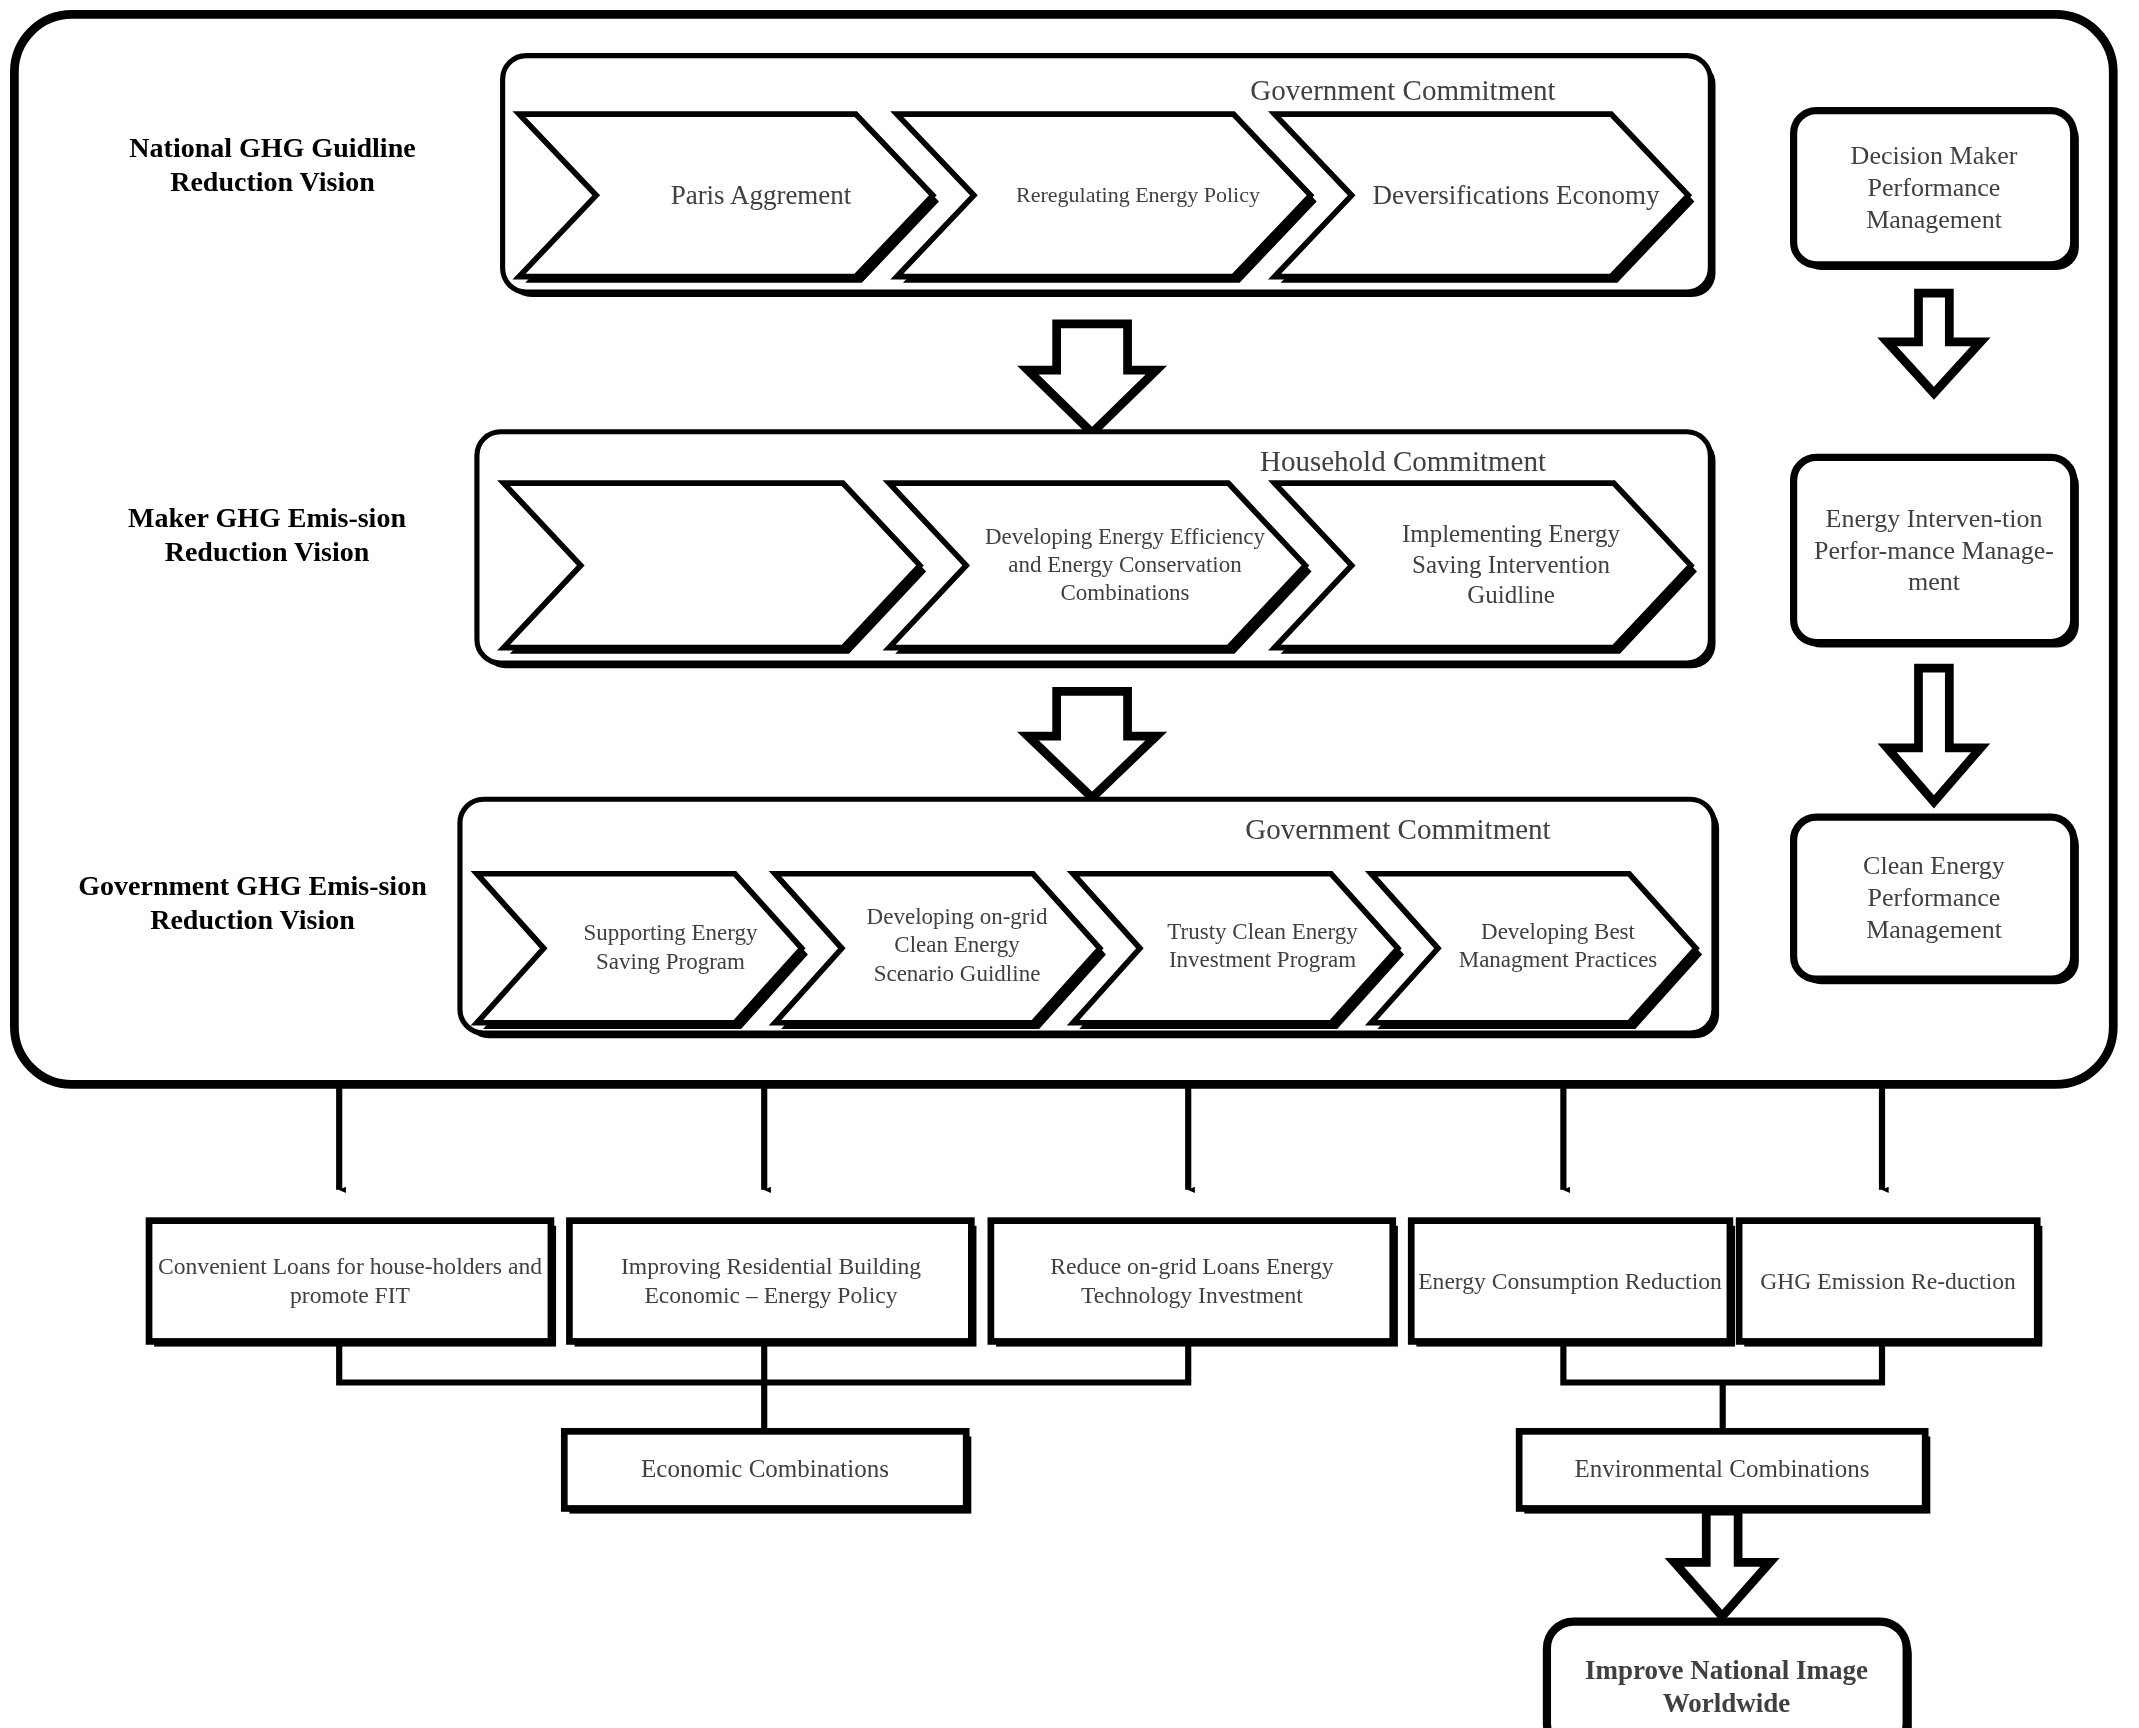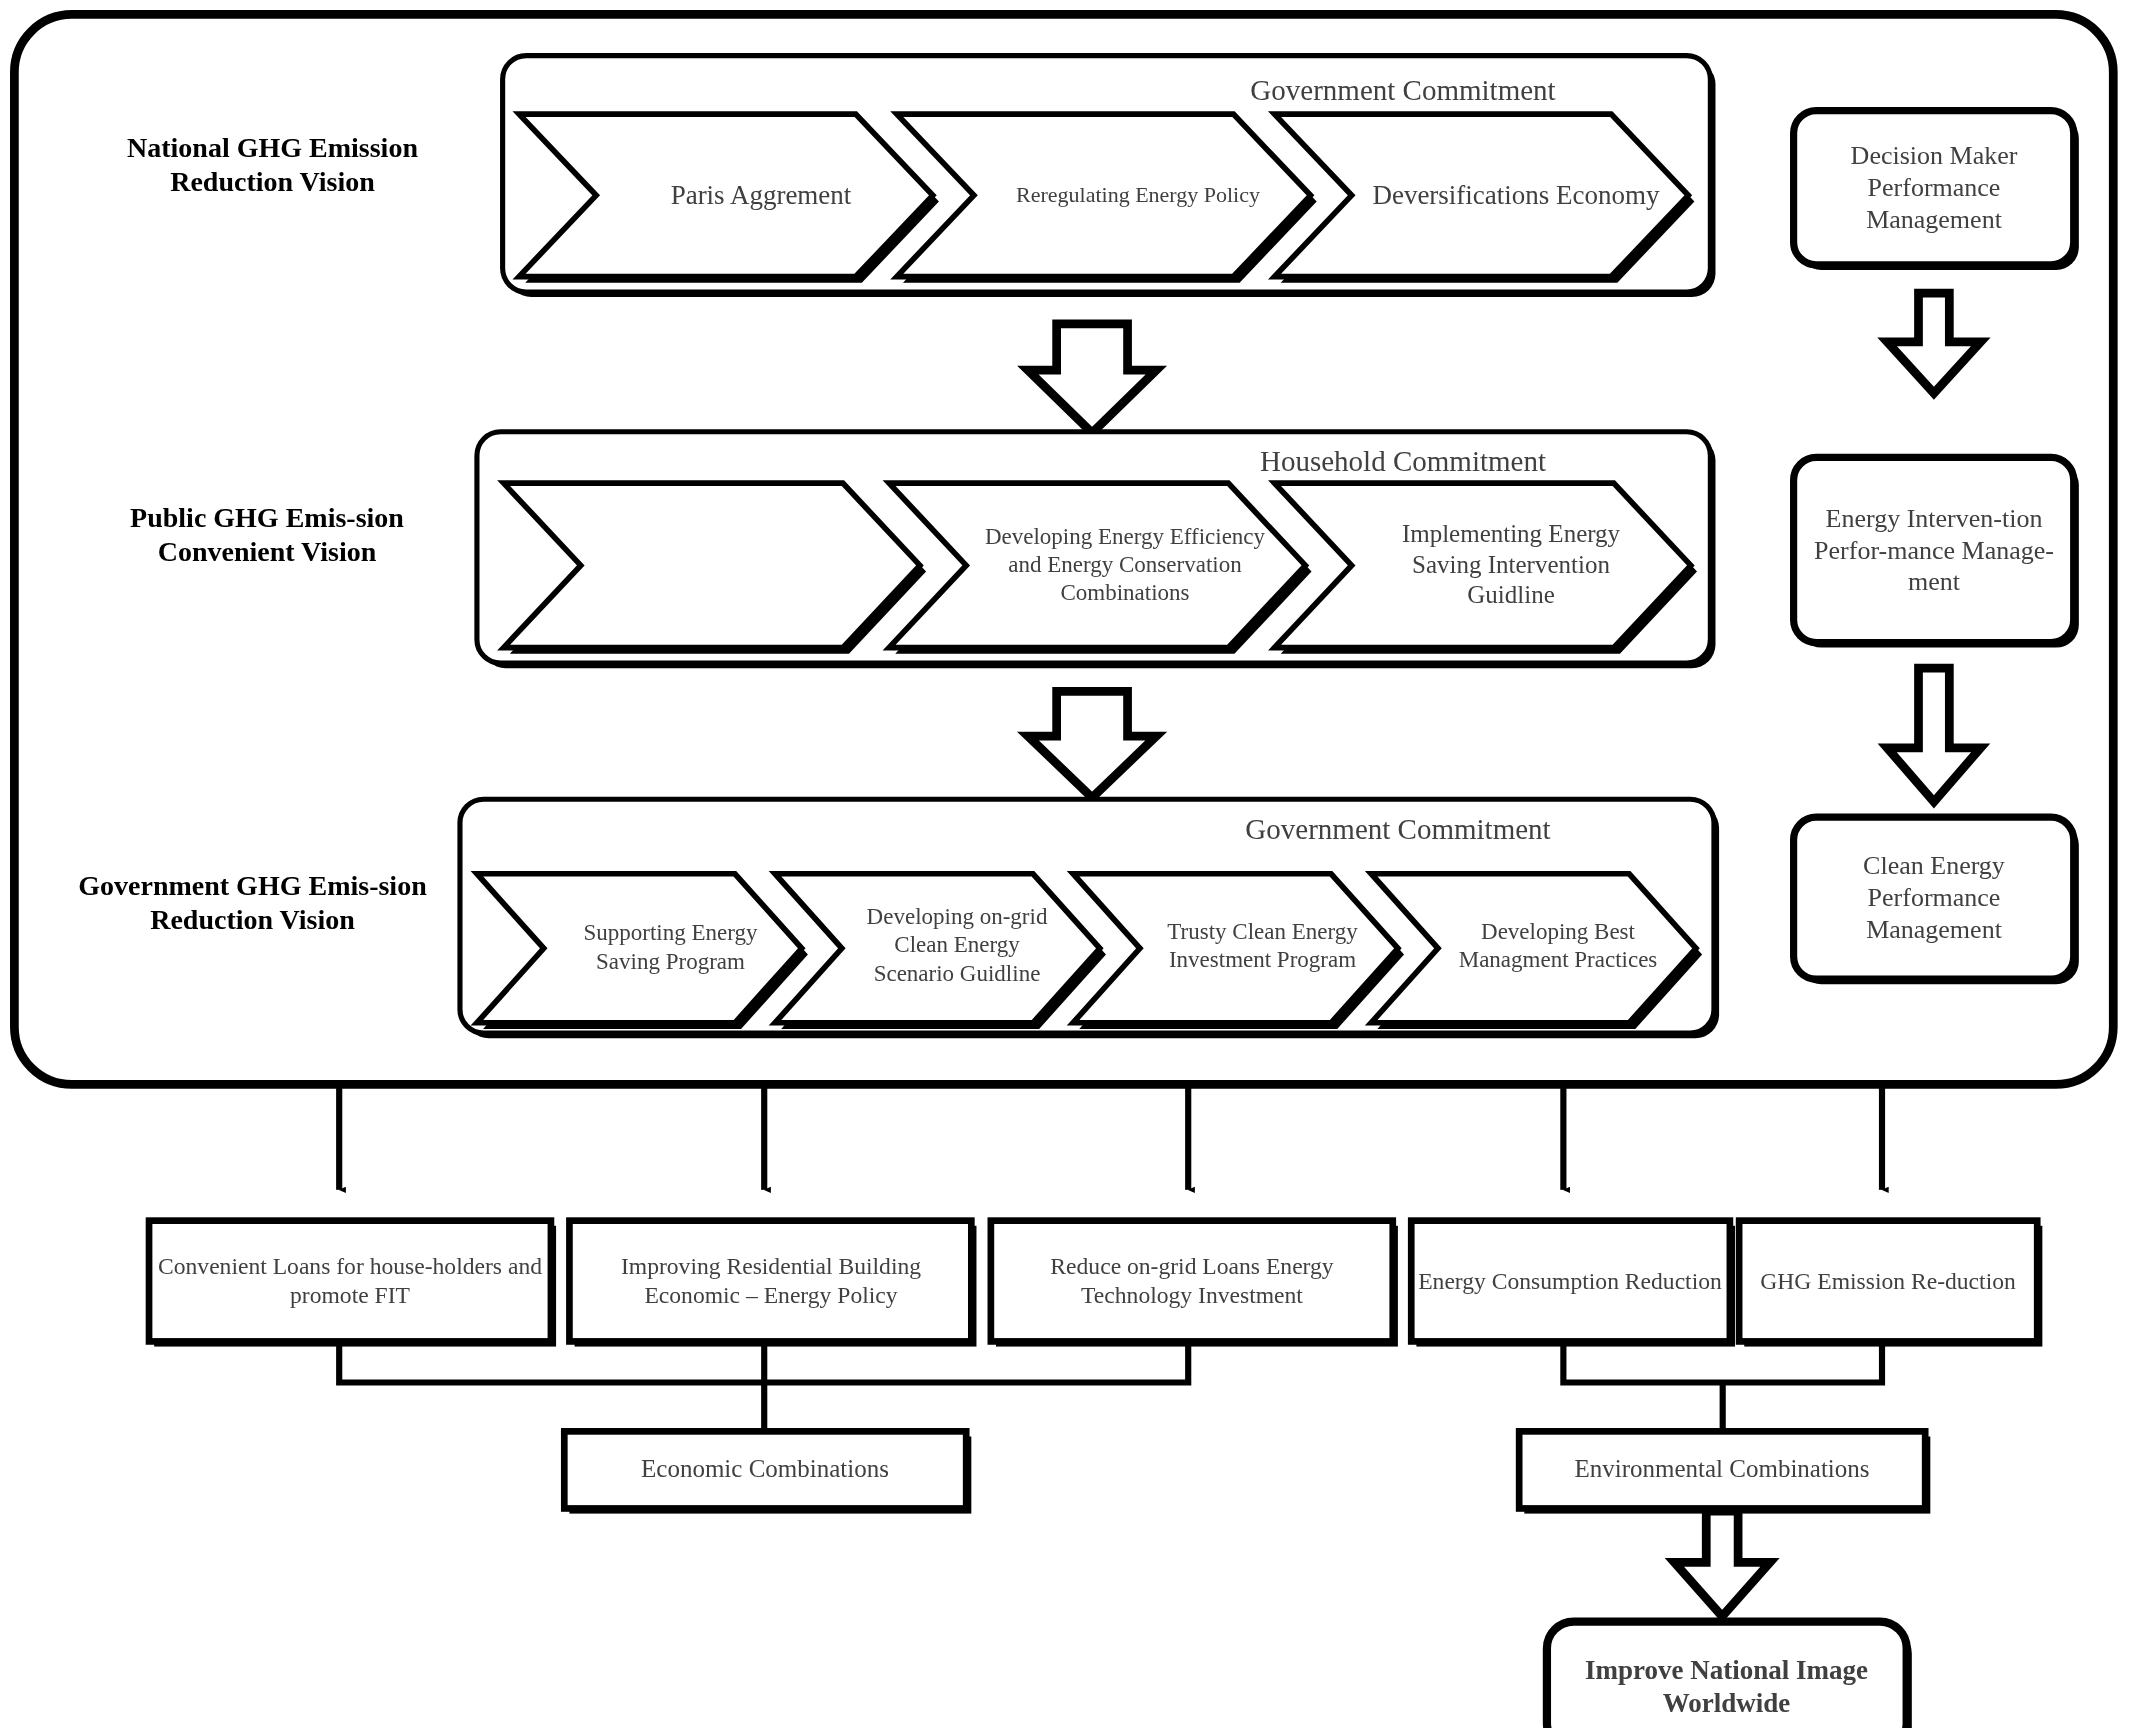--- a/index.html
+++ b/index.html
@@ -115,22 +115,22 @@
 
   <rect x="2966" y="2795" width="790" height="150" fill="#000"></rect>
   <rect x="2956" y="2785" width="790" height="150" fill="#fff" stroke="#000" stroke-width="13"></rect>
 
   <path d="M3320,2940 L3320,3040 L3258,3040 L3351,3145 L3444,3040 L3382,3040 L3382,2940 Z" fill="#fff" stroke="#000" stroke-width="17"></path>
 
   <rect x="3020" y="3165" width="700" height="250" rx="52" ry="52" fill="#000"></rect>
   <rect x="3010" y="3155" width="700" height="250" rx="52" ry="52" fill="#fff" stroke="#000" stroke-width="16"></rect>
 </svg>
 
-<div class="lbl" style="left:98px;top:131px;width:349px;font-size:28px;">National GHG Emission Reduction Vision</div>
-<div class="lbl" style="left:87px;top:501px;width:360px;font-size:28px;">Public GHG Emis-sion Convenient Vision</div>
+<div class="lbl" style="left:98px;top:131px;width:349px;font-size:28px;">National GHG Guidline Reduction Vision</div>
+<div class="lbl" style="left:87px;top:501px;width:360px;font-size:28px;">Maker GHG Emis-sion Reduction Vision</div>
 <div class="lbl" style="left:57px;top:869px;width:391px;font-size:28px;">Government GHG Emis-sion Reduction Vision</div>
 
 <div class="txt" style="left:1146px;top:72px;width:514px;height:37px;font-size:29px;">Government Commitment</div>
 <div class="txt" style="left:1146px;top:443px;width:514px;height:37px;font-size:29px;">Household Commitment</div>
 <div class="txt" style="left:1131px;top:811px;width:534px;height:37px;font-size:29px;">Government Commitment</div>
 
 <div class="txt" style="left:612px;top:139px;width:298px;height:113px;font-size:27px;">
       <span>Paris Aggrement</span>
     </div>
 <div class="txt" style="left:989px;top:139px;width:298px;height:113px;font-size:22px;">

